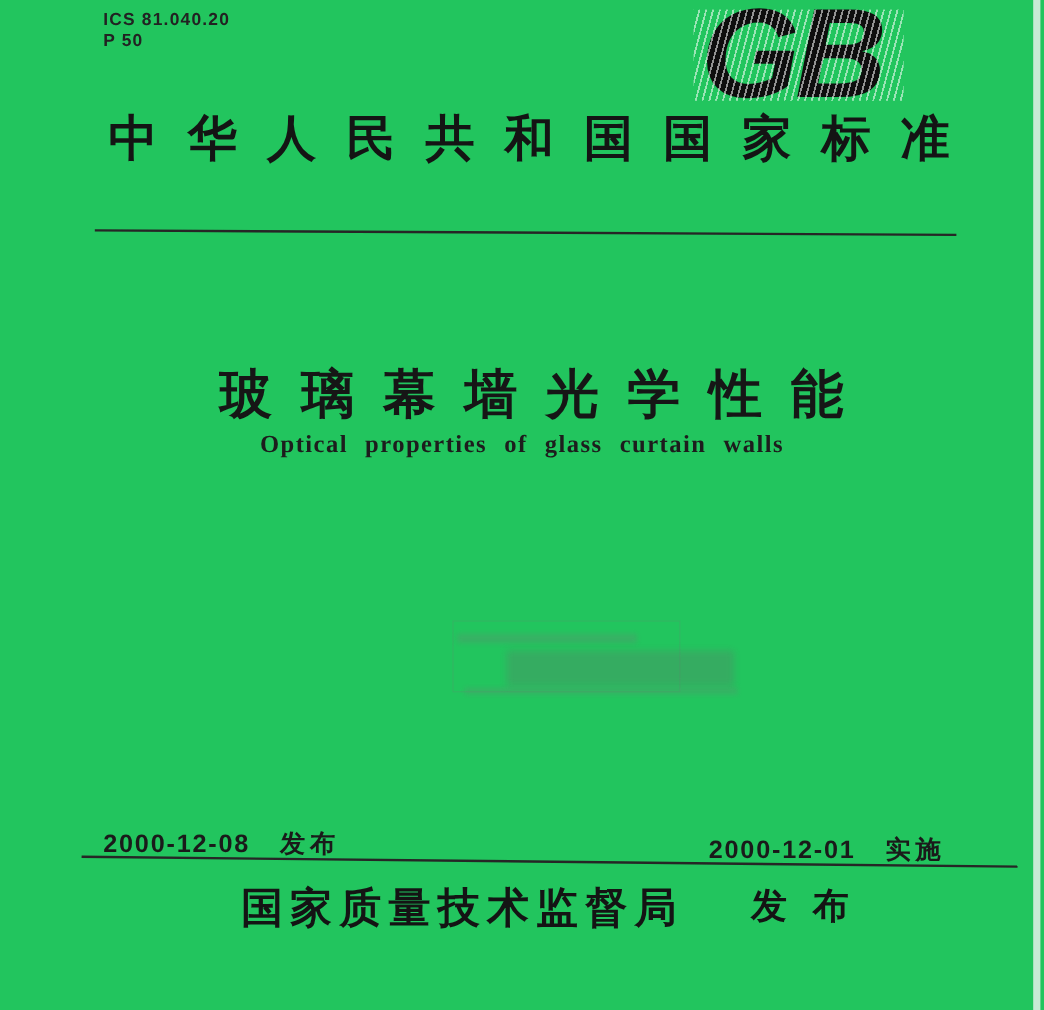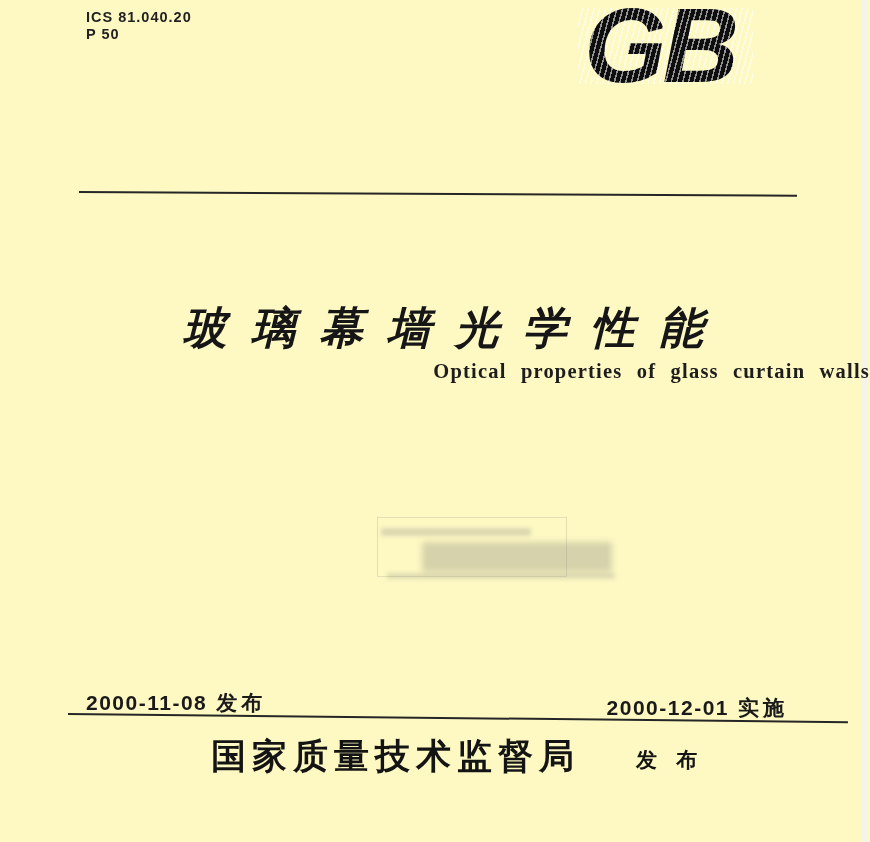--- a/index.html
+++ b/index.html
@@ -6,21 +6,21 @@
   html,body { background:#ffffff; }
   body {
     font-family:"Liberation Sans", sans-serif;
     color:#1b1b1b;
     width:870px; height:842px;
     overflow:hidden;
   }
   .page {
     position:relative;
     width:870px; height:842px;
-    background:#fef9c3;
+    background:#22c55e;
     overflow:hidden;
   }
   
   .scan-edge {
     position:absolute; top:0; right:3px; width:6px; height:100%;
     background:#f3f3f3; opacity:.8;
   }
 
   .ics-block {
     position:absolute; left:86px; top:9px;
@@ -61,25 +61,25 @@
   .rule { background:#262626; position:absolute; height:2px; transform-origin:left center; }
   .rule-top    { left:79px; top:191px; width:718px; transform:rotate(0.3deg); }
   .rule-bottom { left:68px; top:713px; width:780px; transform:rotate(0.6deg); }
 
   .title-cn {
     position:absolute; top:299px; left:0; width:100%;
     text-align:center; white-space:nowrap;
     font-family:"Liberation Serif", serif;
     font-weight:900; font-size:44px;
     letter-spacing:24px; text-indent:24px;
-    padding-left:16px; color:#161616;font-style:italic;
+    padding-left:16px; color:#161616;
   }
   .title-en {
     position:absolute; top:360px; left:0; width:100%;
-    text-align:right; white-space:nowrap;
+    text-align:center; white-space:nowrap;
     font-family:"Liberation Serif", serif;
     font-weight:700; font-size:20.5px;
     letter-spacing:1.2px; word-spacing:8px; color:#1d1d1d;
   }
 
   
   .stamp { position:absolute; left:377px; top:517px; width:246px; height:64px; opacity:.9; }
   .stamp-frame {
     position:absolute; left:0; top:0; width:190px; height:60px;
     border:1px solid rgba(120,120,120,.22);
@@ -96,69 +96,70 @@
     position:absolute; left:10px; top:56px; width:228px; height:6px;
     background:rgba(120,120,120,.25); filter:blur(2px);
   }
 
   .date-left, .date-right {
     position:absolute; font-size:21px; font-weight:700;
     letter-spacing:1.5px; color:#1a1a1a; white-space:nowrap;
   }
   .date-left  { left:86px; top:689px; }
   .date-right { right:82px; top:694px; }
-  .date-label { margin-left:9px; letter-spacing:4px; }
+  .date-label { margin-left:25px; letter-spacing:4px; }
 
   .issuer-row {
     position:absolute; top:739px; left:0; width:100%;
     display:flex; justify-content:center; align-items:flex-end; gap:24px;
     white-space:nowrap;
     padding-left:45px;
   }
   .issuer-name {
     font-family:"Liberation Serif", serif;
     font-weight:900; font-size:35px; letter-spacing:6px; line-height:1;
     color:#141414;
   }
   .issuer-action {
     font-family:"Liberation Serif", serif;
-    font-weight:900; font-size:21px; letter-spacing:7px; line-height:1;
+    font-weight:900; font-size:30px; letter-spacing:7px; line-height:1;
     padding-bottom:3px; color:#141414;margin-left:32px;
   }
 </style>
 </head>
 <body>
 
 <div class="page">
 
   <div class="scan-edge"></div>
 
   <div class="ics-block">
     <div>ICS 81.040.20</div>
     <div>P 50</div>
   </div>
 
   <div class="gb-logo">GB</div>
 
+  <h1 class="country-title">中华人民共和国国家标准</h1>
 
 
   <div class="rule rule-top"></div>
 
   <h2 class="title-cn">玻璃幕墙光学性能</h2>
   <div class="title-en">Optical properties of glass curtain walls</div>
 
   <div class="stamp">
     <div class="stamp-frame"></div>
     <div class="stamp-line1"></div>
     <div class="stamp-blob"></div>
     <div class="stamp-base"></div>
   </div>
 
   <div class="date-left">
-    <span>2000-11-08</span><span class="date-label">发布</span>
+    <span>2000-12-08</span><span class="date-label">发布</span>
   </div>
 
   <div class="date-right">
     <span>2000-12-01</span><span class="date-label">实施</span>
   </div>
 
   <div class="rule rule-bottom"></div>
 
   <div class="issuer-row">
     <span class="issuer-name">国家质量技术监督局</span>

